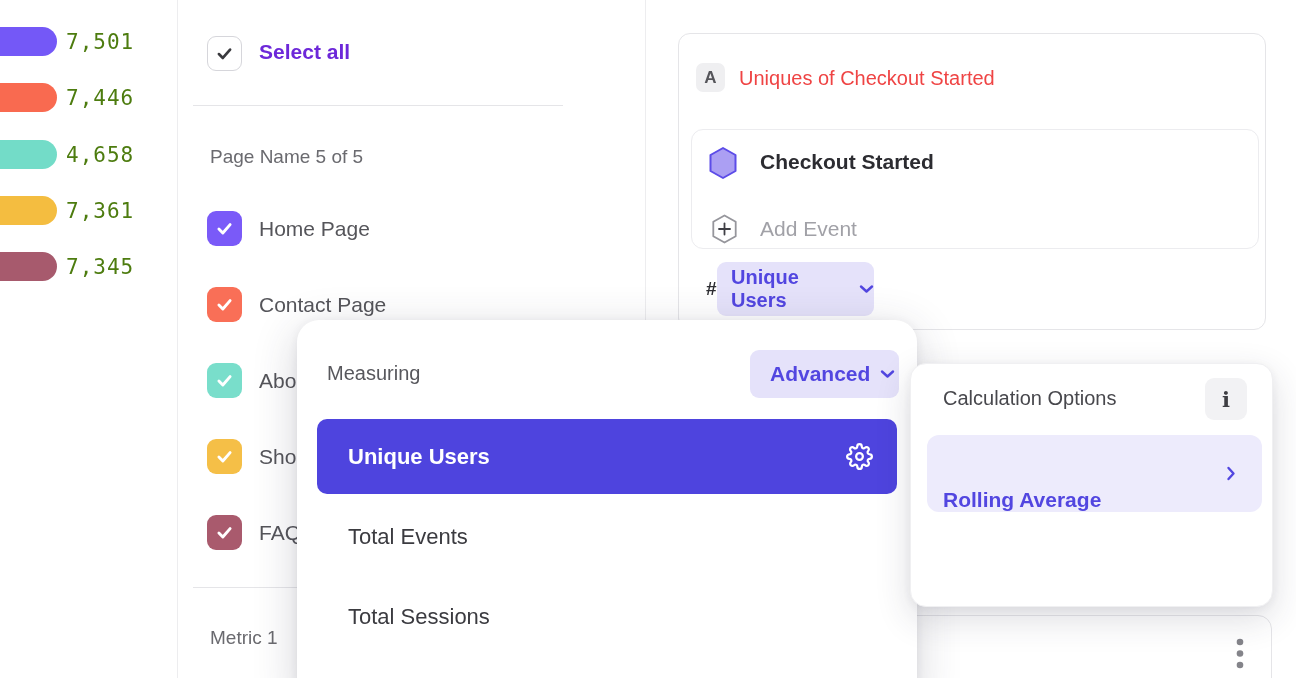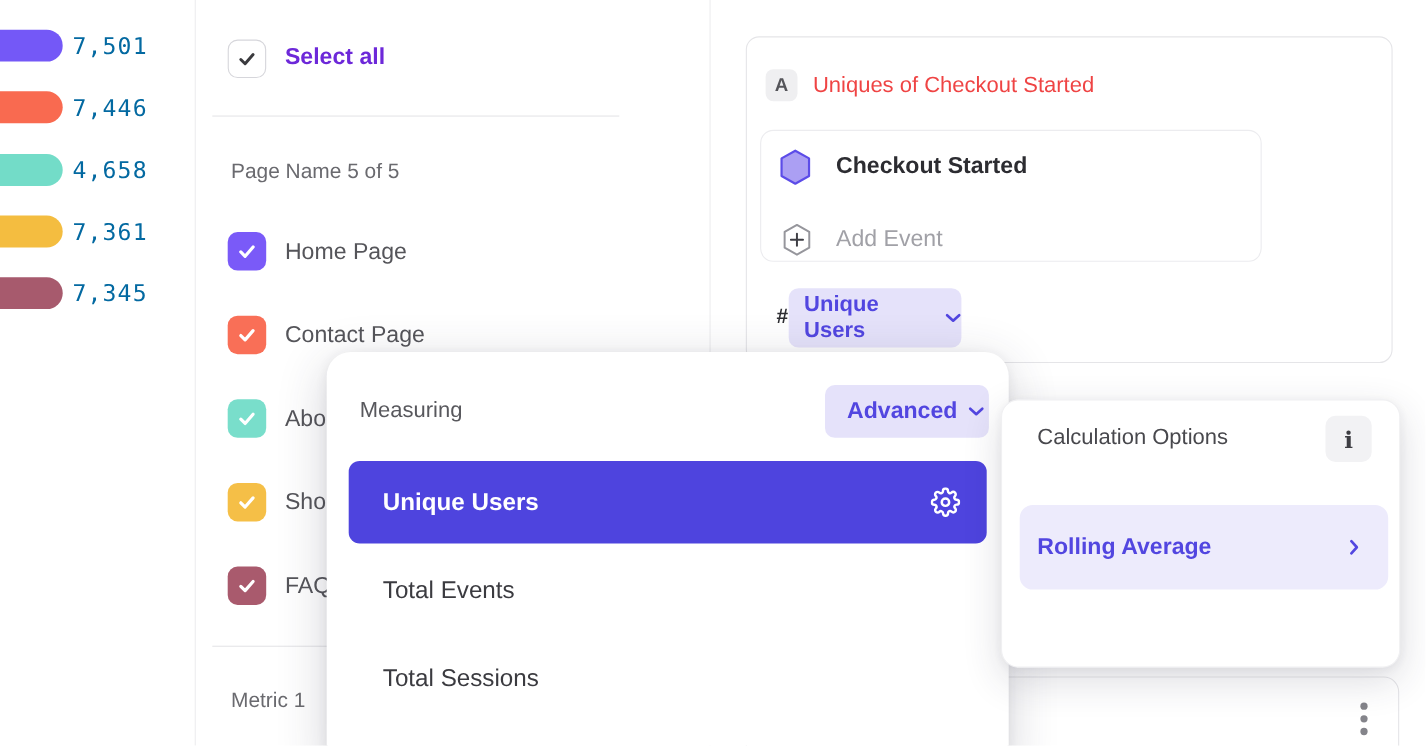--- a/index.html
+++ b/index.html
@@ -9,21 +9,21 @@
     color:#3a3a3f;
   }
   .abs{position:absolute;}
   .vdiv{position:absolute;width:1px;background:#ededef;top:0;height:678px;}
   .hdiv{position:absolute;height:1px;background:#e5e5e8;}
 
   
   .legend-bar{position:absolute;left:-22px;width:79px;height:29px;border-radius:15px;}
   .legend-val{
     position:absolute;left:66px;height:28px;line-height:28px;
-    font-family:"DejaVu Sans Mono",monospace;font-size:21px;letter-spacing:1px;color:#0369a1;
+    font-family:"DejaVu Sans Mono",monospace;font-size:21px;letter-spacing:1px;color:#4d7c0f;
   }
 
   
   .cb{position:absolute;width:35px;height:35px;border-radius:9px;display:flex;align-items:center;justify-content:center;box-sizing:border-box;}
   .cb.plain{background:#fff;border:1.5px solid #d6d6db;}
   .plabel{position:absolute;left:259px;font-size:21px;font-weight:500;color:#55555a;line-height:27px;text-align:right;}
   .muted{font-size:19px;font-weight:500;color:#6a6a6f;}
 
   
   .card{position:absolute;background:#fff;border:1px solid #e5e5e8;border-radius:12px;box-sizing:border-box;}
@@ -147,21 +147,21 @@
       <circle cx="7" cy="5" r="3.3" fill="#84848a"></circle>
         <circle cx="7" cy="16.5" r="3.3" fill="#84848a"></circle>
         <circle cx="7" cy="28" r="3.3" fill="#84848a"></circle>
     </svg>
   </div>
 
   <div class="card" style="left:678px;top:33px;width:588px;height:297px;z-index:1">
     <div class="a-badge" style="left:17px;top:29px">A</div>
     <div class="qtitle" style="left:60px;top:33px">Uniques of Checkout Started</div>
 
-    <div class="card" style="left:12px;top:84px;width:456px;height:120px;border-color:#ececef">
+    <div class="card" style="left:12px;top:95px;width:568px;height:120px;border-color:#ececef">
       <svg class="abs" style="left:16px;top:16px" width="30" height="34" viewBox="0 0 30 34">
         <polygon points="15,2 27.5,9 27.5,25 15,32 2.5,25 2.5,9" fill="#ab9ff3" stroke="#5c4ce8" stroke-width="2" stroke-linejoin="round"></polygon>
       </svg>
       <div class="ev-name" style="left:68px;top:20px">Checkout Started</div>
 
       <svg class="abs" style="left:19px;top:84px" width="27" height="30" viewBox="0 0 27 30">
         <polygon points="13.5,1.5 24.7,7.8 24.7,22.2 13.5,28.5 2.3,22.2 2.3,7.8" fill="none" stroke="#96969c" stroke-width="1.8" stroke-linejoin="round"></polygon>
         <line x1="13.5" y1="9.5" x2="13.5" y2="20.5" stroke="#3f3f45" stroke-width="1.8" stroke-linecap="round"></line>
         <line x1="8" y1="15" x2="19" y2="15" stroke="#3f3f45" stroke-width="1.8" stroke-linecap="round"></line>
       </svg>
@@ -200,21 +200,21 @@
     </div>
 
     <div class="opt-plain" style="left:51px;top:204px">Total Events</div>
     <div class="opt-plain" style="left:51px;top:284px">Total Sessions</div>
   </div>
 
   <div class="panel" style="left:910px;top:363px;width:363px;height:244px;z-index:6">
     <div class="menu-title" style="left:32px;top:23px;color:#48484d">Calculation Options</div>
     <div class="i-badge" style="left:294px;top:14px">i</div>
 
-    <div class="abs" style="left: 16px; top: 71px; width: 335px; height: 77px; border-radius: 12px; display: flex; align-items: center; padding-left: 16px; box-sizing: border-box; background: rgb(237, 235, 252); margin-top: 24px;">
+    <div class="abs" style="left: 16px; top: 71px; width: 335px; height: 77px; border-radius: 12px; display: flex; align-items: flex-end; padding-left: 16px; box-sizing: border-box; background: rgb(237, 235, 252);">
       <span class="calc-opt" style="color:#5246e0">Rolling Average</span>
       <svg class="abs" style="right:26px;top:31px" width="10" height="15" viewBox="0 0 10 15">
         <polyline points="2.5,2 7.5,7.5 2.5,13" fill="none" stroke="#5246e0" stroke-width="2.4" stroke-linecap="round" stroke-linejoin="round"></polyline>
       </svg>
     </div>
 
   </div>
 
 </div>
 

